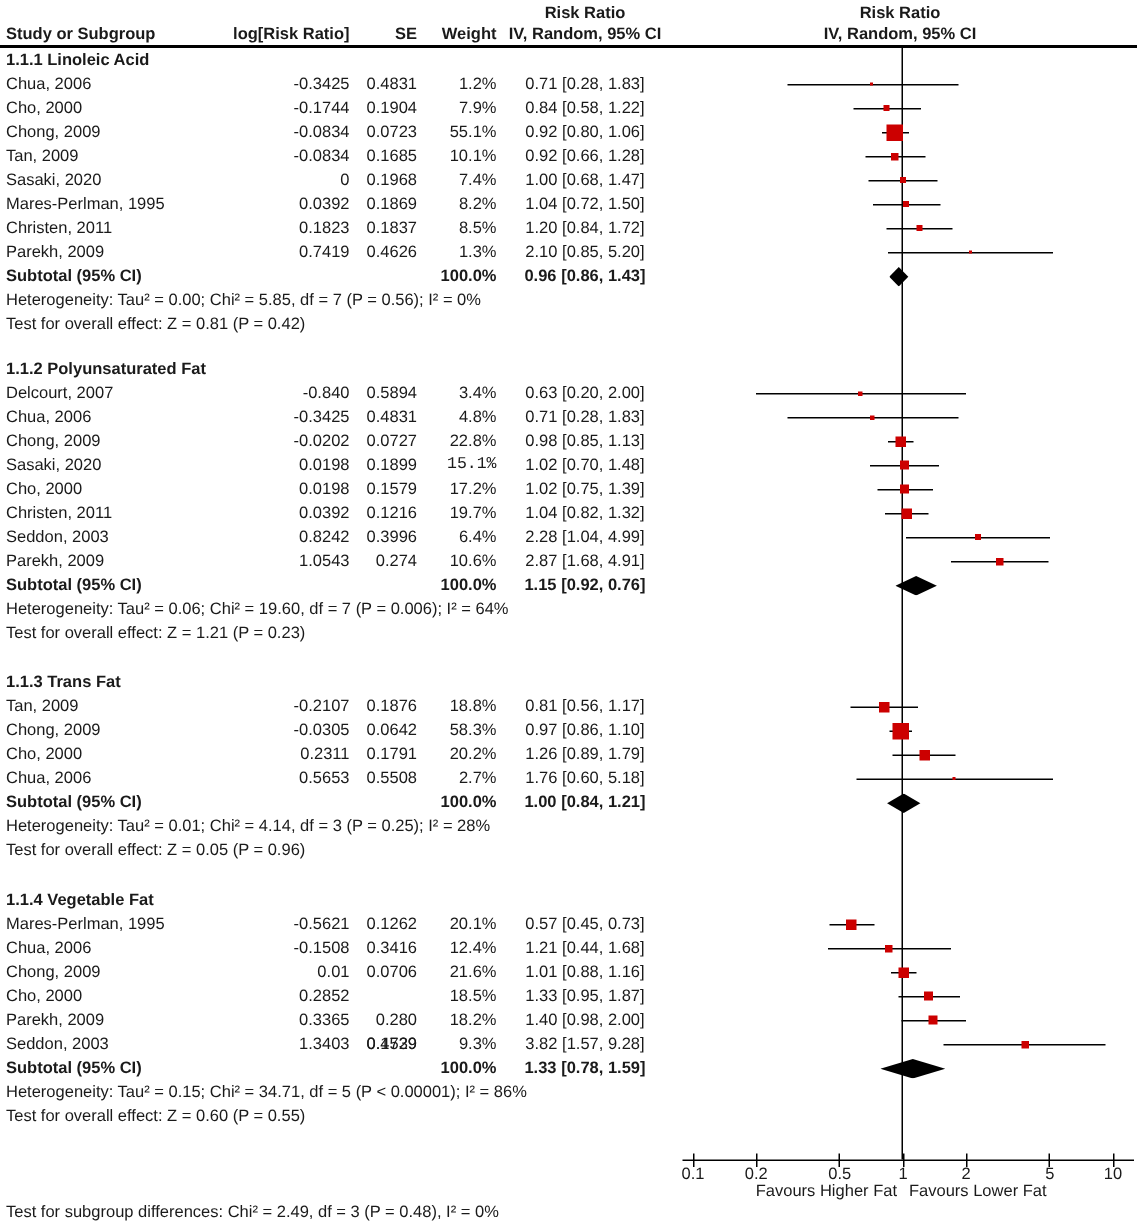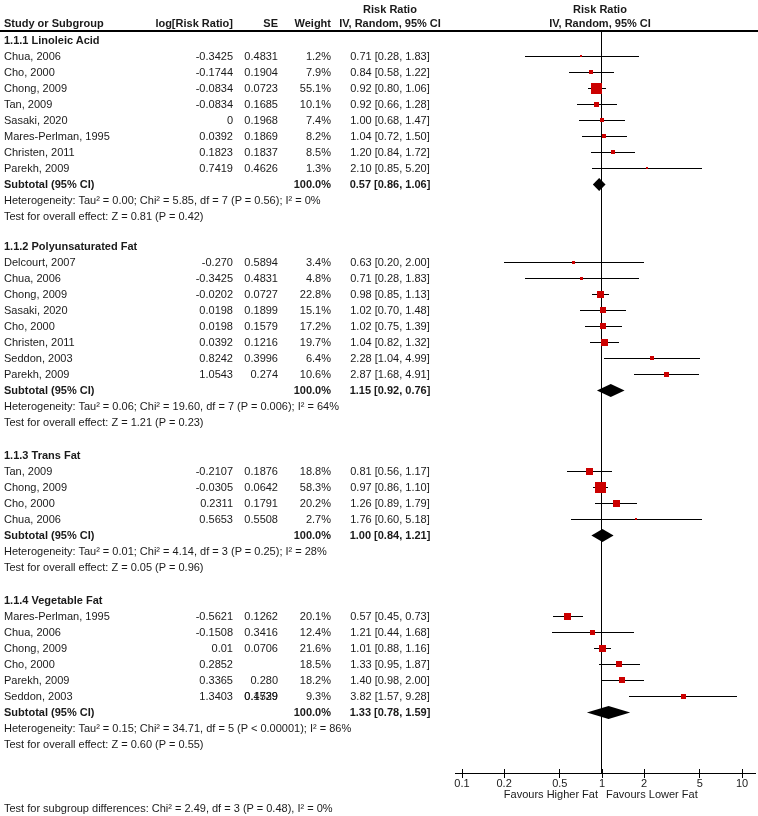--- a/index.html
+++ b/index.html
@@ -86,27 +86,27 @@
       <div class="sq" style="left: 611.085px; top: 150px; width: 4px; height: 4px; background: rgb(204, 0, 0);"></div>
       <div class="cell" style="left: 4px; top: 160px; width: 200px;">Parekh, 2009</div>
       <div class="cell r" style="left: 133px; top: 160px; width: 100px;">0.7419</div>
       <div class="cell r" style="left: 238px; top: 160px; width: 40px;">0.4626</div>
       <div class="cell r" style="left: 281px; top: 160px; width: 50px;">1.3%</div>
       <div class="cell c" style="left: 333px; top: 160px; width: 114px;">2.10 [0.85, 5.20]</div>
       <div class="hline" style="left: 592.119px; top: 168px; width: 110.122px;"></div>
       <div class="sq" style="left: 646.111px; top: 167px; width: 2px; height: 2px; background: rgb(204, 0, 0);"></div>
       <div class="cell b" style="left: 4px; top: 176px; width: 220px;">Subtotal (95% CI)</div>
       <div class="cell r b" style="left: 281px; top: 176px; width: 50px;">100.0%</div>
-      <div class="cell c b" style="left: 333px; top: 176px; width: 114px;">0.57 [0.86, 1.06]</div>
+      <div class="cell c b" style="left: 333px; top: 176px; width: 114px;">0.96 [0.86, 1.43]</div>
       <div class="diamond" style="left: 592.83px; top: 178px; width: 12.713px; height: 13px; background: rgb(0, 0, 0);"></div>
       <div class="cell" style="left: 4px; top: 192px; width: 470px;">Heterogeneity: Tau² = 0.00; Chi² = 5.85, df = 7 (P = 0.56); I² = 0%</div>
       <div class="cell" style="left: 4px; top: 208px; width: 470px;">Test for overall effect: Z = 0.81 (P = 0.42)</div>
       <div class="cell b" style="left: 4px; top: 238px; width: 260px;">1.1.2 Polyunsaturated Fat</div>
       <div class="cell" style="left: 4px; top: 254px; width: 200px;">Delcourt, 2007</div>
-      <div class="cell r" style="left: 133px; top: 254px; width: 100px;">-0.270</div>
+      <div class="cell r" style="left: 133px; top: 254px; width: 100px;">-0.840</div>
       <div class="cell r" style="left: 238px; top: 254px; width: 40px;">0.5894</div>
       <div class="cell r" style="left: 281px; top: 254px; width: 50px;">3.4%</div>
       <div class="cell c" style="left: 333px; top: 254px; width: 114px;">0.63 [0.20, 2.00]</div>
       <div class="hline" style="left: 504.144px; top: 262px; width: 140px;"></div>
       <div class="sq" style="left: 572.408px; top: 260.5px; width: 3px; height: 3px; background: rgb(204, 0, 0);"></div>
       <div class="cell" style="left: 4px; top: 270px; width: 200px;">Chua, 2006</div>
       <div class="cell r" style="left: 133px; top: 270px; width: 100px;">-0.3425</div>
       <div class="cell r" style="left: 238px; top: 270px; width: 40px;">0.4831</div>
       <div class="cell r" style="left: 281px; top: 270px; width: 50px;">4.8%</div>
       <div class="cell c" style="left: 333px; top: 270px; width: 114px;">0.71 [0.28, 1.83]</div>
@@ -115,21 +115,21 @@
       <div class="cell" style="left: 4px; top: 286px; width: 200px;">Chong, 2009</div>
       <div class="cell r" style="left: 133px; top: 286px; width: 100px;">-0.0202</div>
       <div class="cell r" style="left: 238px; top: 286px; width: 40px;">0.0727</div>
       <div class="cell r" style="left: 281px; top: 286px; width: 50px;">22.8%</div>
       <div class="cell c" style="left: 333px; top: 286px; width: 114px;">0.98 [0.85, 1.13]</div>
       <div class="hline" style="left: 592.119px; top: 294px; width: 17.3123px;"></div>
       <div class="sq" style="left: 597.272px; top: 290.5px; width: 7px; height: 7px; background: rgb(204, 0, 0);"></div>
       <div class="cell" style="left: 4px; top: 302px; width: 200px;">Sasaki, 2020</div>
       <div class="cell r" style="left: 133px; top: 302px; width: 100px;">0.0198</div>
       <div class="cell r" style="left: 238px; top: 302px; width: 40px;">0.1899</div>
-      <div class="cell r" style="left: 281px; top: 302px; width: 50px;">15.1%</div>
+      <div class="cell r" style="left: 281px; top: 302px; width: 50px; font-family: Liberation Mono, monospace;">15.1%</div>
       <div class="cell c" style="left: 333px; top: 302px; width: 114px;">1.02 [0.70, 1.48]</div>
       <div class="hline" style="left: 580.314px; top: 310px; width: 45.5229px;"></div>
       <div class="sq" style="left: 600.204px; top: 307px; width: 6px; height: 6px; background: rgb(204, 0, 0);"></div>
       <div class="cell" style="left: 4px; top: 318px; width: 200px;">Cho, 2000</div>
       <div class="cell r" style="left: 133px; top: 318px; width: 100px;">0.0198</div>
       <div class="cell r" style="left: 238px; top: 318px; width: 40px;">0.1579</div>
       <div class="cell r" style="left: 281px; top: 318px; width: 50px;">17.2%</div>
       <div class="cell c" style="left: 333px; top: 318px; width: 114px;">1.02 [0.75, 1.39]</div>
       <div class="hline" style="left: 584.509px; top: 326px; width: 37.5135px;"></div>
       <div class="sq" style="left: 600.204px; top: 323px; width: 6px; height: 6px; background: rgb(204, 0, 0);"></div>

